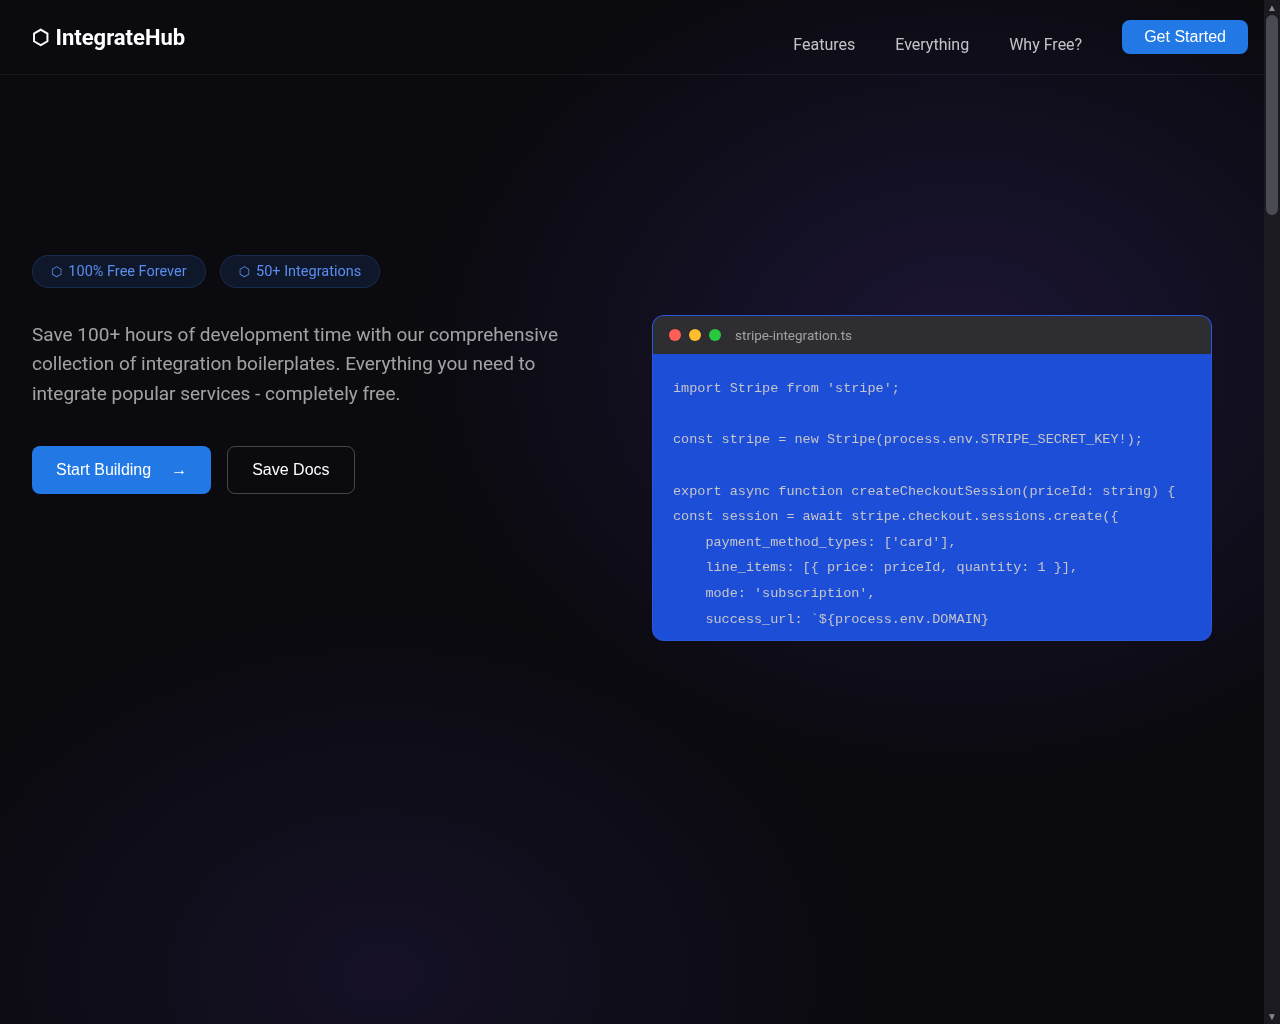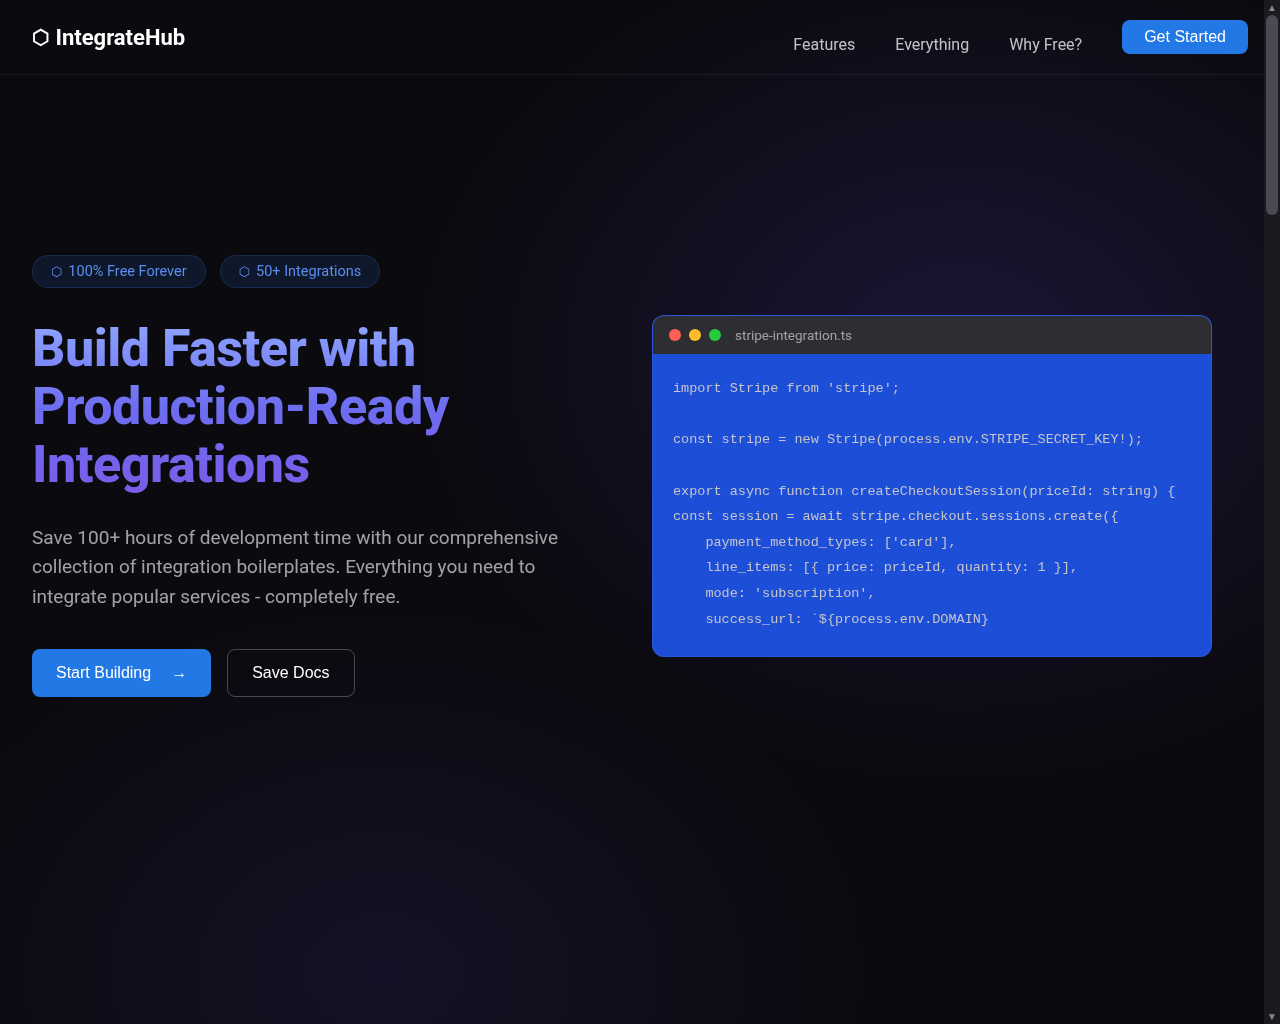--- a/index.html
+++ b/index.html
@@ -198,21 +198,21 @@
     .tl-red { background: #ff5f56; }
     .tl-yellow { background: #ffbd2e; }
     .tl-green { background: #27c93f; }
 
     .filename {
       color: rgba(255,255,255,0.55);
       font-size: 13.5px;
     }
 
     .code-body {
-      padding: 22px 20px 24px 20px;
+      padding: 22px 20px 8px 20px;
       font-family: 'SFMono-Regular', Consolas, 'Liberation Mono', Menlo, monospace;
       font-size: 13.5px;
       line-height: 1.9;
       color: #c5c5ca;
       white-space: pre;
     }
 
     .scrollbar {
       position: absolute;
       right: 0;
@@ -274,21 +274,20 @@
       <div class="badge">
         <span class="badge-icon">⬡</span>
         <span>100% Free Forever</span>
       </div>
       <div class="badge">
         <span class="badge-icon">⬡</span>
         <span>50+ Integrations</span>
       </div>
     </div>
 
-    <h1 class="headline">Build Faster with Production-Ready Integrations</h1>
 
     <p class="subhead">Save 100+ hours of development time with our comprehensive collection of integration boilerplates. Everything you need to integrate popular services - completely free.</p>
 
     <div class="cta-row">
       <button class="btn-cta">
         <span>Start Building</span>
         <span>→</span>
       </button>
       <button class="btn-secondary">Save Docs</button>
     </div>

